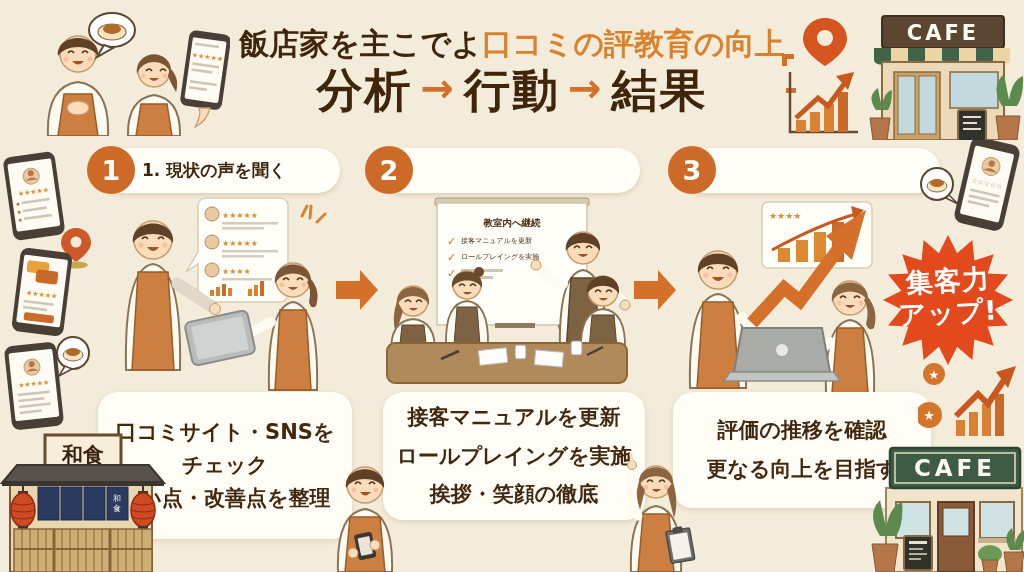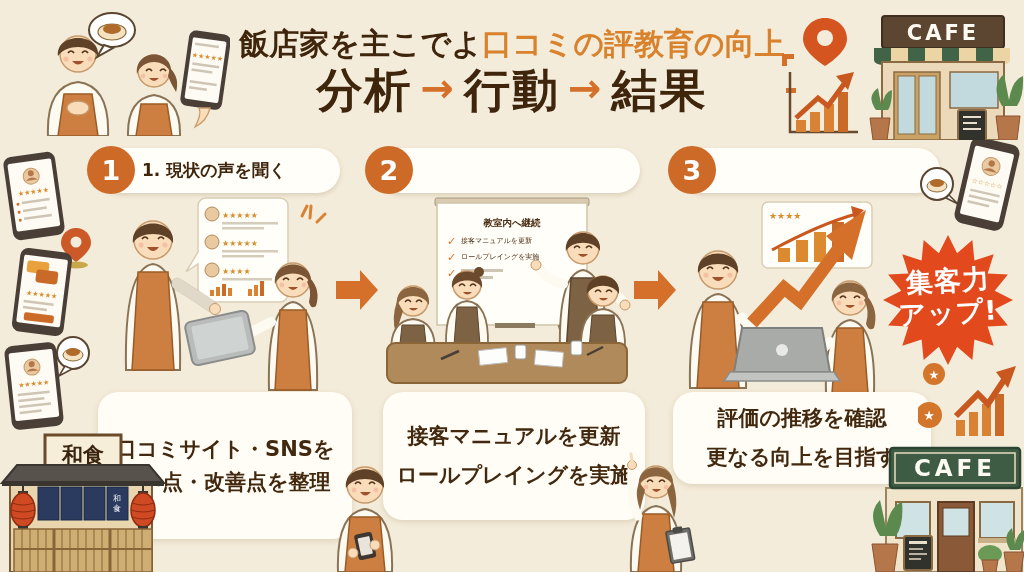--- a/index.html
+++ b/index.html
@@ -25,21 +25,21 @@
   #pill1{left:100px;width:240px;}
   #pill2{left:378px;width:262px;}
   #pill3{left:681px;width:259px;}
 
   
   .box{background:#fffdf6;border-radius:20px;box-shadow:0 2px 6px rgba(96,64,28,.15);
        display:flex;flex-direction:column;justify-content:center;text-align:center;
        font-weight:800;color:#42280e;}
   #box1{left:98px;top:392px;width:254px;height:147px;font-size:21px;line-height:1.56;}
   #box2{left:383px;top:392px;width:262px;height:128px;font-size:21px;line-height:1.85;}
-  #box3{left:673px;top:392px;width:258px;height:92px;font-size:21px;line-height:1.85;}
+  #box3{left:673px;top:392px;width:258px;height:116px;font-size:21px;line-height:1.85;}
 
   
   #badge{left:882px;top:231px;width:132px;height:138px;}
   .badge-txt{position:absolute;width:100%;text-align:center;color:#fff;font-weight:800;
        font-size:27px;transform:rotate(-3deg);letter-spacing:1px;}
   #badge-l1{top:32px;} #badge-l2{top:64px;}
 
   
   #arrow1{left:336px;top:270px;} #arrow2{left:634px;top:270px;}
 
@@ -435,25 +435,27 @@
   <div id="badge" class="abs">
     <svg width="132" height="138" viewBox="0 0 130 134">
       <polygon fill="#e2491d" points="129,67 111,76 124,92 104,93 110,112 91,106 89,126 74,113 65,131 56,113 41,126 39,106 20,112 26,93 6,92 19,76 1,67 19,58 6,42 26,41 20,22 39,28 41,8 56,21 65,3 74,21 89,8 91,28 110,22 104,41 124,42 111,58"></polygon>
     </svg>
     <div id="badge-l1" class="badge-txt">集客力</div>
     <div id="badge-l2" class="badge-txt">アップ!</div>
   </div>
 
   <div id="box1" class="abs box">
     <div>口コミサイト・SNSを</div>
+    <div>チェック</div>
     <div>良い点・改善点を整理</div>
   </div>
   <div id="box2" class="abs box">
     <div>接客マニュアルを更新</div>
     <div>ロールプレイングを実施</div>
+    <div>挨拶・笑顔の徹底</div>
   </div>
   <div id="box3" class="abs box">
     <div>評価の推移を確認</div>
     <div>更なる向上を目指す</div>
   </div>
 
   <svg class="abs" style="left:0;top:427px" width="166" height="145" viewBox="0 0 166 145">
     <rect x="10" y="55" width="142" height="90" fill="#e9d6ae" stroke="#7a5a34" stroke-width="2"></rect>
     <rect x="45" y="8" width="76" height="35" fill="#f6eed8" stroke="#6a4a28" stroke-width="3"></rect>
     <text x="83" y="35" font-size="21" font-weight="bold" fill="#3a2410" text-anchor="middle">和食</text>

